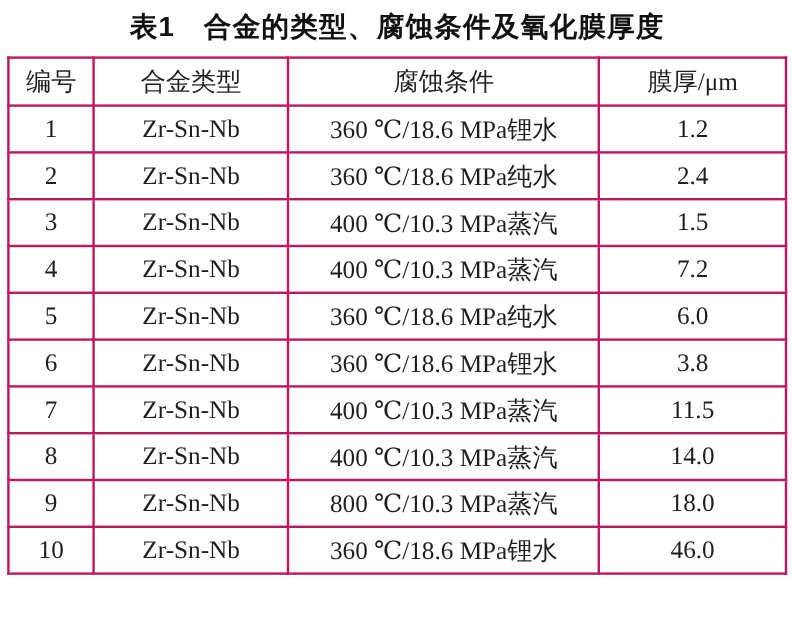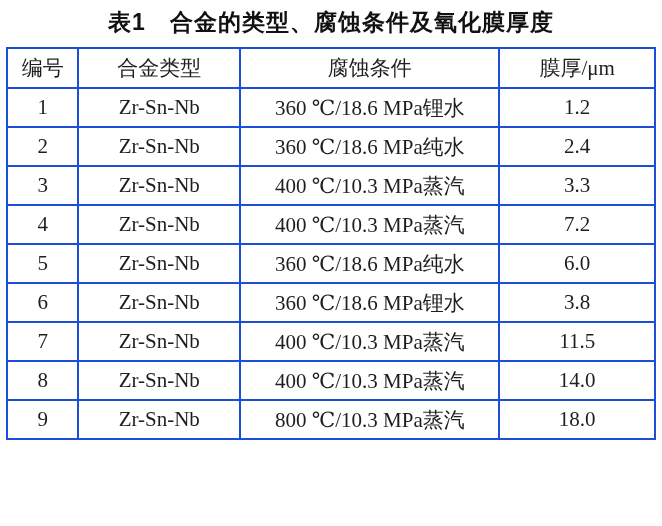--- a/index.html
+++ b/index.html
@@ -32,21 +32,21 @@
   }
   table.data-table {
     width: 650px;
     margin: 0 auto;
     border-collapse: collapse;
     table-layout: fixed;
     background: #ffffff;
   }
   table.data-table th,
   table.data-table td {
-    border: 2px solid #1d4ed8;
+    border: 2px solid #be185d;
     text-align: center;
     vertical-align: middle;
     padding: 0 2px;
     font-weight: 400;
     font-size: 21px;
     color: #1e1e1e;
     font-family: "Liberation Serif", "DejaVu Serif", serif;
     white-space: nowrap;
     overflow: hidden;
   }
@@ -93,21 +93,21 @@
         <tr>
           <td>2</td>
           <td>Zr-Sn-Nb</td>
           <td>360 ℃/18.6 MPa纯水</td>
           <td>2.4</td>
         </tr>
         <tr>
           <td>3</td>
           <td>Zr-Sn-Nb</td>
           <td>400 ℃/10.3 MPa蒸汽</td>
-          <td>3.3</td>
+          <td>1.5</td>
         </tr>
         <tr>
           <td>4</td>
           <td>Zr-Sn-Nb</td>
           <td>400 ℃/10.3 MPa蒸汽</td>
           <td>7.2</td>
         </tr>
         <tr>
           <td>5</td>
           <td>Zr-Sn-Nb</td>
@@ -131,16 +131,22 @@
           <td>Zr-Sn-Nb</td>
           <td>400 ℃/10.3 MPa蒸汽</td>
           <td>14.0</td>
         </tr>
         <tr>
           <td>9</td>
           <td>Zr-Sn-Nb</td>
           <td>800 ℃/10.3 MPa蒸汽</td>
           <td>18.0</td>
         </tr>
+        <tr>
+          <td>10</td>
+          <td>Zr-Sn-Nb</td>
+          <td>360 ℃/18.6 MPa锂水</td>
+          <td>46.0</td>
+        </tr>
       </tbody>
   </table>
 
 </div>
 
 </body></html>

